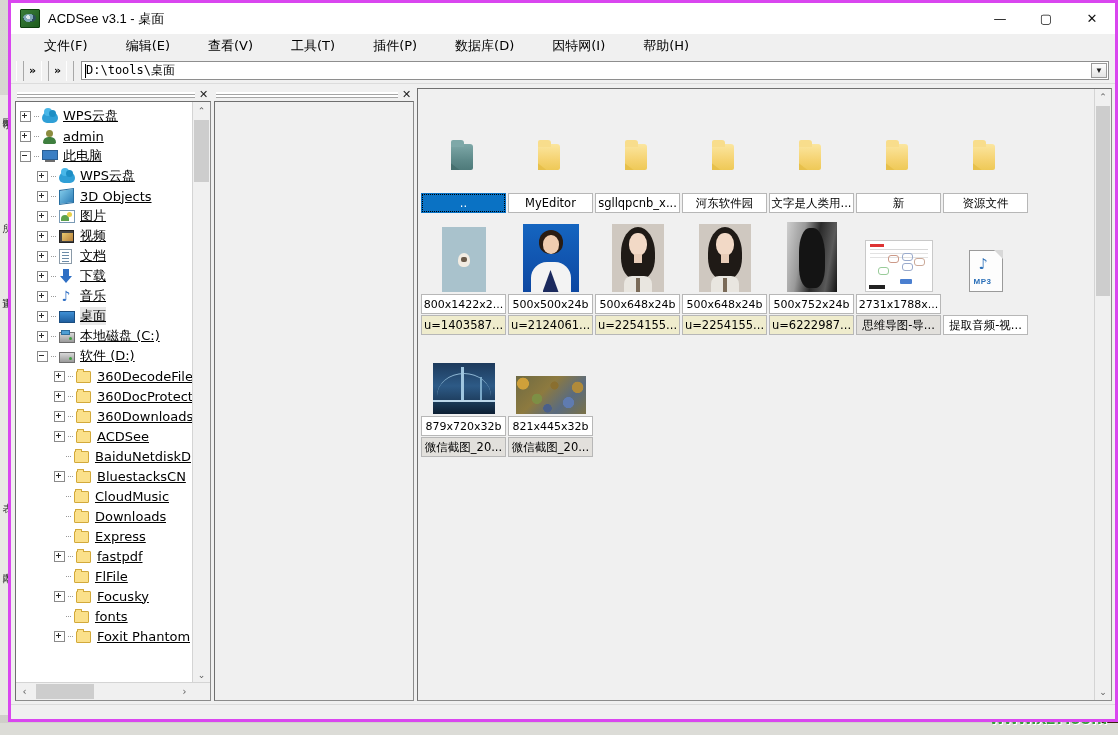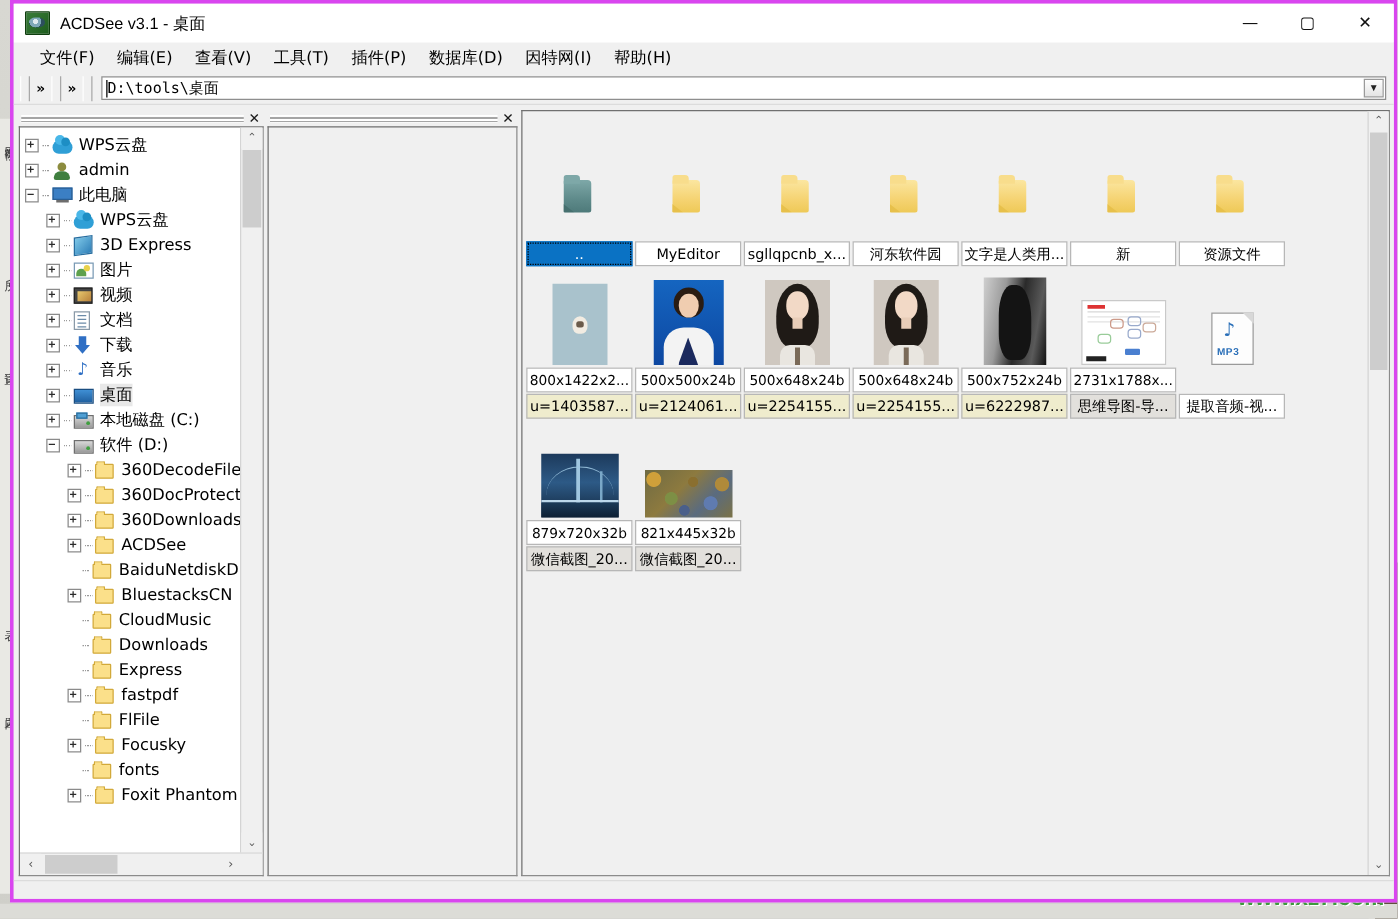--- a/index.html
+++ b/index.html
@@ -118,22 +118,23 @@
   }
   .win-controls { position: absolute; right: 0; top: 0; height: 31px; display: flex; }
   .win-btn {
     width: 46px; height: 31px; display: flex; align-items: center; justify-content: center;
     font-size: 13px; color: #111; font-family: "DejaVu Sans", sans-serif;
   }
 
   
   .menubar {
     height: 24px; background: #f0f0f0;
-    display: flex; align-items: center; padding-left: 12px;
+    display: flex; align-items: center; padding-left: 24px;
     flex: 0 0 auto;
+    gap: 20px;
   }
   .menu-item {
     font-size: 13px; color: #000; padding: 2px 9px; white-space: nowrap;
     font-family: "DejaVu Sans", "Liberation Sans", sans-serif;
   }
 
   
   .toolrow {
     height: 25px; background: #f0f0f0; display: flex; align-items: center;
     flex: 0 0 auto; padding-left: 4px; gap: 0px;
@@ -217,21 +218,21 @@
     content:''; position:absolute; left:1px; top:3px; width:5px; height:1px; background:#2b2b2b;
   }
   .expander.plus::after {
     content:''; position:absolute; left:3px; top:1px; width:1px; height:5px; background:#2b2b2b;
   }
   .expander-blank { width: 9px; flex: 0 0 auto; margin-right: 3px; }
   .dots { width: 6px; flex: 0 0 auto;
     background: repeating-linear-gradient(90deg,#9a9a9a 0 1px,transparent 1px 2px);
     height: 1px; align-self: center; margin-right: 2px; }
   .ticon { width: 17px; height: 15px; flex: 0 0 auto; margin-right: 4px; position: relative; }
-  .tlabel { overflow: hidden; }
+  .tlabel { overflow: hidden; text-decoration: underline; }
   .tlabel.sel { background: #e8e8e8; }
 
   
   .ic-cloud {
     width:16px;height:11px;background:#2f9fd6;border-radius:6px 6px 5px 5px;margin-top:3px;
     position:relative;
   }
   .ic-cloud::before{content:'';position:absolute;left:2px;top:-4px;width:8px;height:8px;border-radius:50%;background:#49b7e8;}
   .ic-cloud::after{content:'';position:absolute;left:7px;top:-2px;width:7px;height:7px;border-radius:50%;background:#1d8ec4;}
   .ic-user { width:15px;height:15px;position:relative; }
@@ -536,21 +537,21 @@
                   </span>
                   <span class="tlabel">WPS云盘</span>
                 </div>
                 <div class="tnode">
                   <span class="tw" style="width: 17px;"></span>
                   <span class="expander plus"></span>
                   <span class="dots"></span>
                   <span class="ticon">
                     <span class="ic-3d" style="display: block;"></span>
                   </span>
-                  <span class="tlabel">3D Express</span>
+                  <span class="tlabel">3D Objects</span>
                 </div>
                 <div class="tnode">
                   <span class="tw" style="width: 17px;"></span>
                   <span class="expander plus"></span>
                   <span class="dots"></span>
                   <span class="ticon">
                     <span class="ic-pic" style="display: block;"></span>
                   </span>
                   <span class="tlabel">图片</span>
                 </div>

